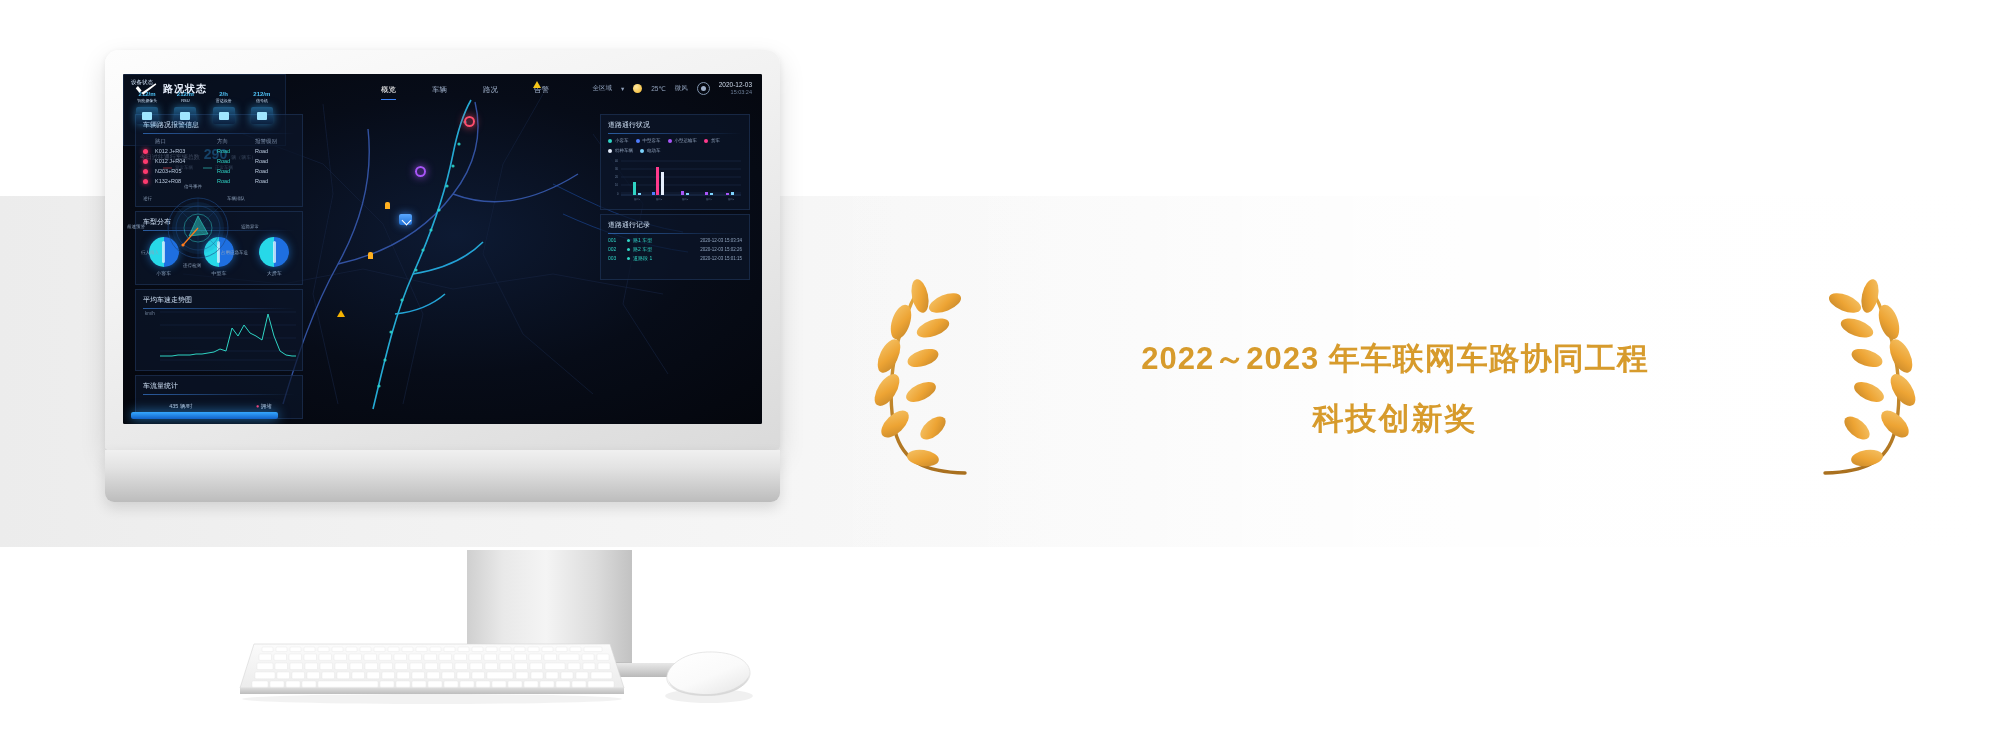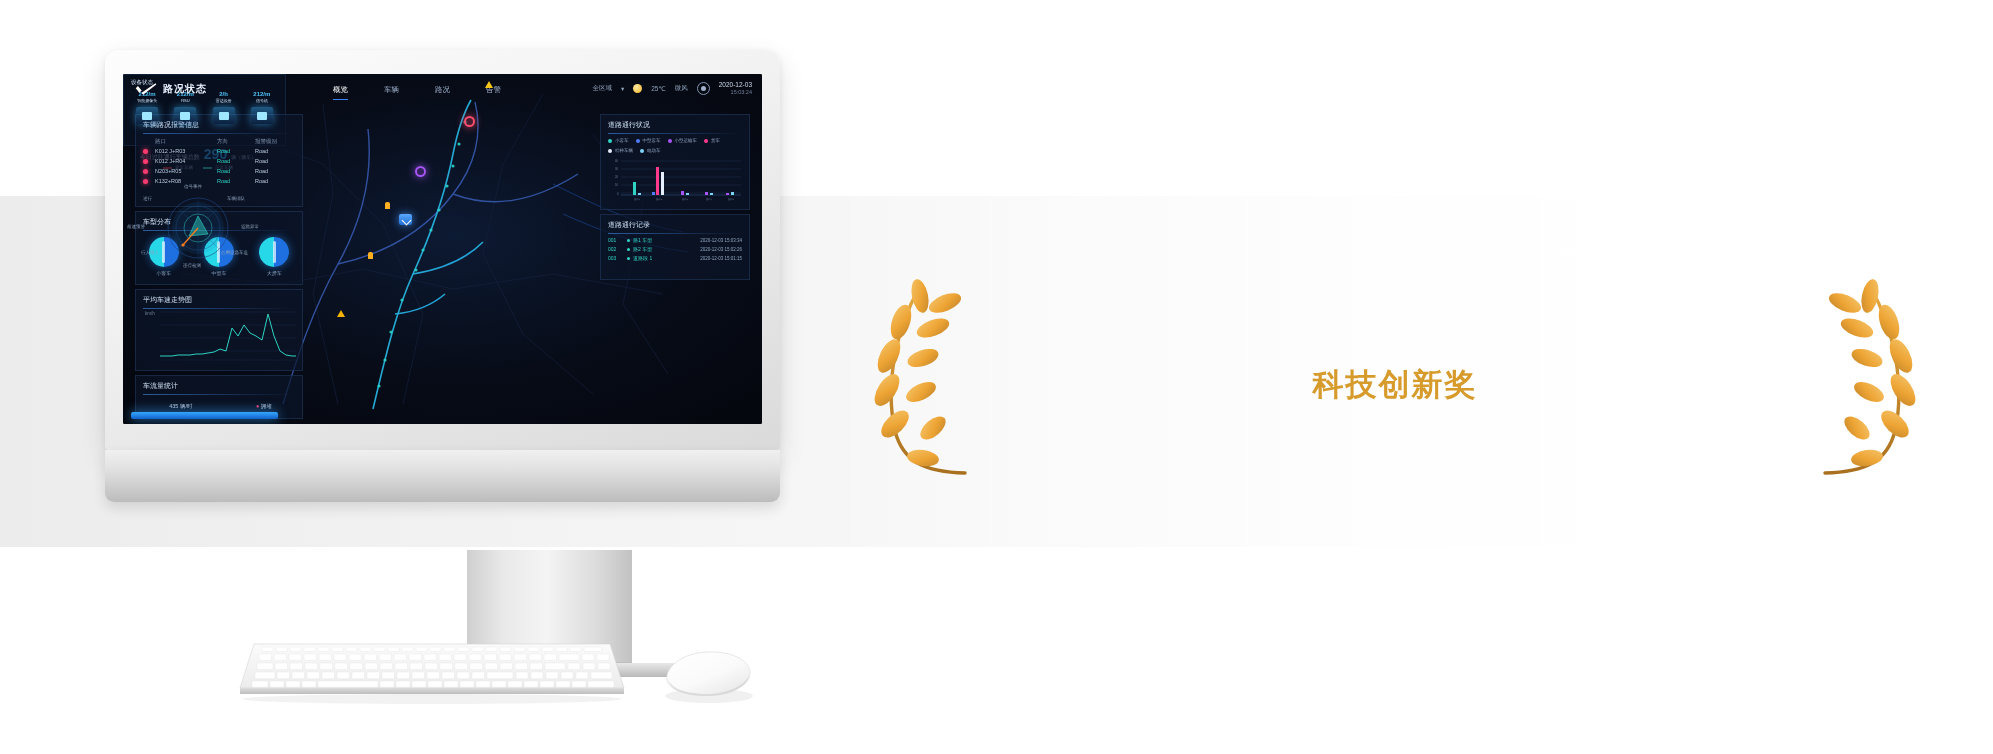--- a/index.html
+++ b/index.html
@@ -54,21 +54,21 @@
 
   
   .dash { position:absolute; inset:0; background:
       radial-gradient(ellipse at 52% 46%, #0d1a33 0%, #070c18 52%, #04060c 100%); }
   .dash-topbar { position:absolute; left:0; top:0; width:100%; height:34px; }
   .logo-wrap { position:absolute; left:12px; top:8px; display:flex; align-items:center; gap:6px; }
   .logo-check { width:22px; height:14px; }
   .logo-text { color:#eaf2ff; font-size:10px; letter-spacing:1px; font-weight:bold; }
   .navs { position:absolute; left:210px; top:11px; display:flex; gap:36px; }
   .nav { color:#9fb0ca; font-size:7.5px; position:relative; }
-  .nav.active { color:#ffffff; }
+  .nav.active { color:#ffffff;margin-left:48px; }
   .nav.active::after { content:""; position:absolute; left:0; right:0; bottom:-5px; height:1.5px; background:#3b82f6; }
   .nav-warn { position:absolute; left:-1px; top:-4px; width:0;height:0;
               border-left:4px solid transparent;border-right:4px solid transparent;border-bottom:7px solid #f5c518; }
   .topright { position:absolute; right:10px; top:7px; display:flex; align-items:center; gap:9px; }
   .tr-txt { color:#8fa0ba; font-size:6.5px; }
   .sun { width:9px;height:9px;border-radius:50%;background:radial-gradient(circle at 35% 32%,#ffe9a0,#f0b429); }
   .avatar { width:13px;height:13px;border-radius:50%;border:1px solid #7f93ad; position:relative; }
   .avatar::after{content:"";position:absolute;left:3.5px;top:2.5px;width:5px;height:5px;border-radius:50%;background:#9fb0ca;}
   .dt { text-align:right; line-height:1.25; }
   .dt .d { color:#cdd9ea; font-size:6.5px; }
@@ -717,20 +717,21 @@
         <ellipse cx="58" cy="82" rx="16" ry="8" transform="rotate(-18 58 82)"></ellipse>
         <ellipse cx="22" cy="114" rx="9" ry="18" transform="rotate(33 22 114)"></ellipse>
         <ellipse cx="56" cy="116" rx="16" ry="8" transform="rotate(-25 56 116)"></ellipse>
         <ellipse cx="30" cy="148" rx="9" ry="17" transform="rotate(46 30 148)"></ellipse>
         <ellipse cx="68" cy="152" rx="15" ry="8" transform="rotate(-40 68 152)"></ellipse>
         <ellipse cx="58" cy="182" rx="16" ry="8" transform="rotate(8 58 182)"></ellipse>
       </g>
     </svg>
 
     <div class="award-text">
+      <div class="aw-2">2022～2023 年车联网车路协同工程</div>
       <div class="aw-3">科技创新奖</div>
     </div>
 
     <svg class="laurel" viewBox="0 0 120 200" style="transform:scaleX(-1)">
       <path d="M55 10 C30 55, 20 110, 30 155 C38 186, 60 196, 100 197" fill="none" stroke="url(#stm)" stroke-width="3.4" stroke-linecap="round"></path>
       <g fill="url(#lf)">
         <ellipse cx="55" cy="20" rx="8" ry="17" transform="rotate(-12 55 20)"></ellipse>
         <ellipse cx="80" cy="27" rx="17" ry="8" transform="rotate(-22 80 27)"></ellipse>
         <ellipse cx="36" cy="46" rx="9" ry="18" transform="rotate(18 36 46)"></ellipse>
         <ellipse cx="68" cy="52" rx="17" ry="8" transform="rotate(-20 68 52)"></ellipse>

